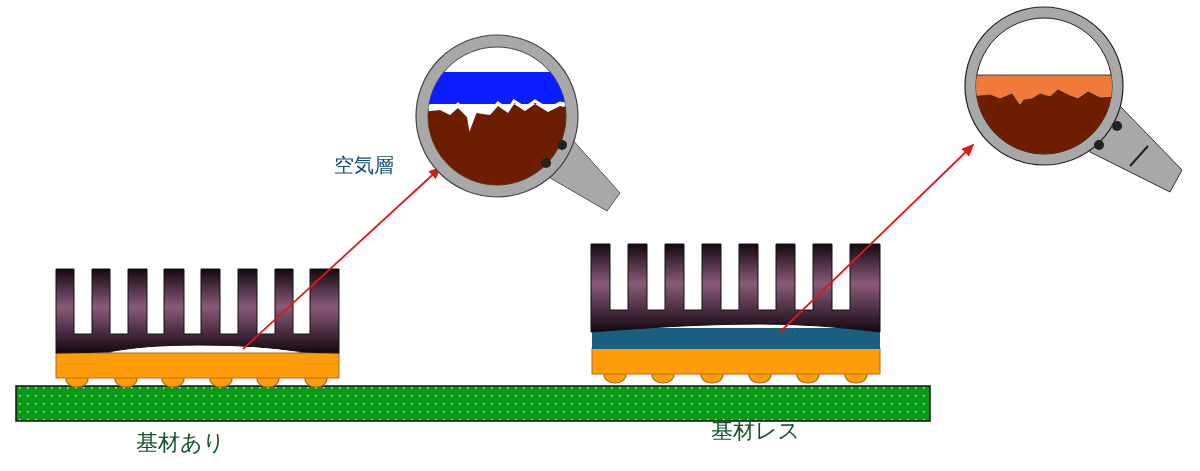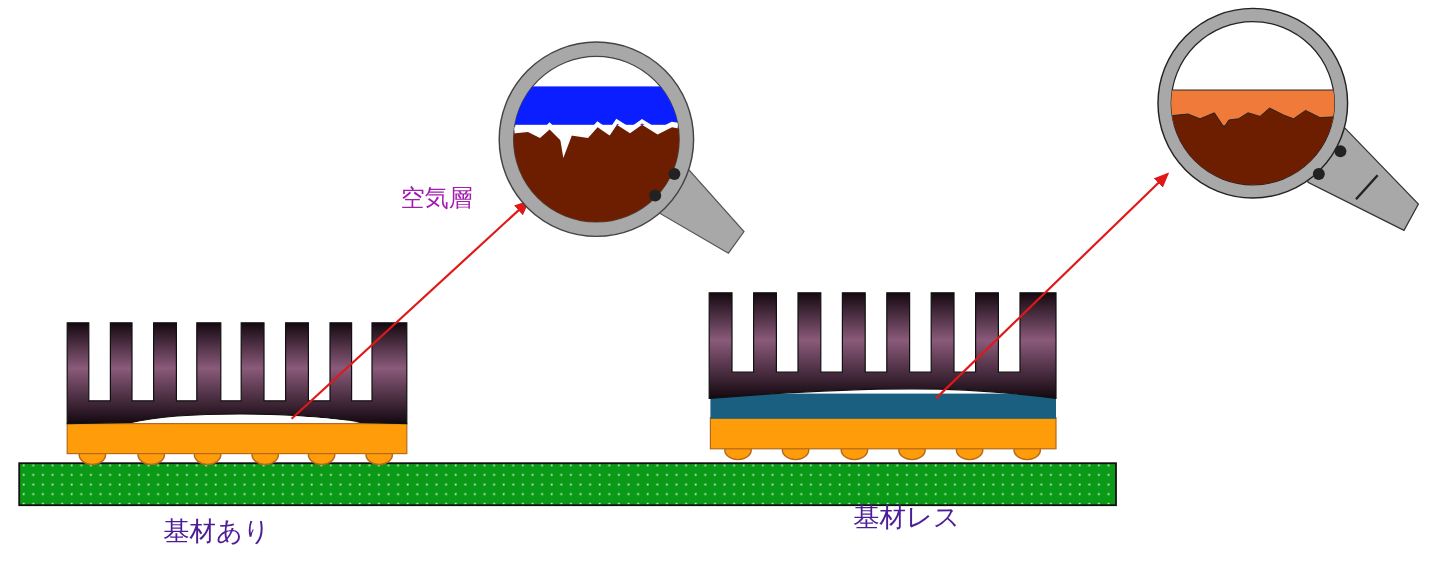--- a/index.html
+++ b/index.html
@@ -1,20 +1,20 @@
 <!DOCTYPE html>
 <html><head>
 <meta charset="utf-8">
 <style>
   html, body { margin: 0; padding: 0; background: #ffffff; }
   body { width: 1200px; height: 471px; position: relative; overflow: hidden;
          font-family: "DejaVu Sans", "Liberation Sans", sans-serif; }
   svg.scene { position: absolute; left: 0; top: 0; }
-  .label { position: absolute; font-size: 22px; color: #4c1d95; white-space: nowrap; }
-  .air-label { position: absolute; font-size: 20px; color: #a21caf; white-space: nowrap; }
+  .label { position: absolute; font-size: 22px; color: #14532d; white-space: nowrap; }
+  .air-label { position: absolute; font-size: 20px; color: #0c4a6e; white-space: nowrap; }
 </style>
 </head>
 <body>
 
 <svg class="scene" width="1200" height="471" viewBox="0 0 1200 471">
   <defs>
     <linearGradient id="hs" x1="0" y1="0" x2="0" y2="1">
       <stop offset="0" stop-color="#140810"></stop>
       <stop offset="0.45" stop-color="#8a5a7a"></stop>
       <stop offset="1" stop-color="#140810"></stop>

